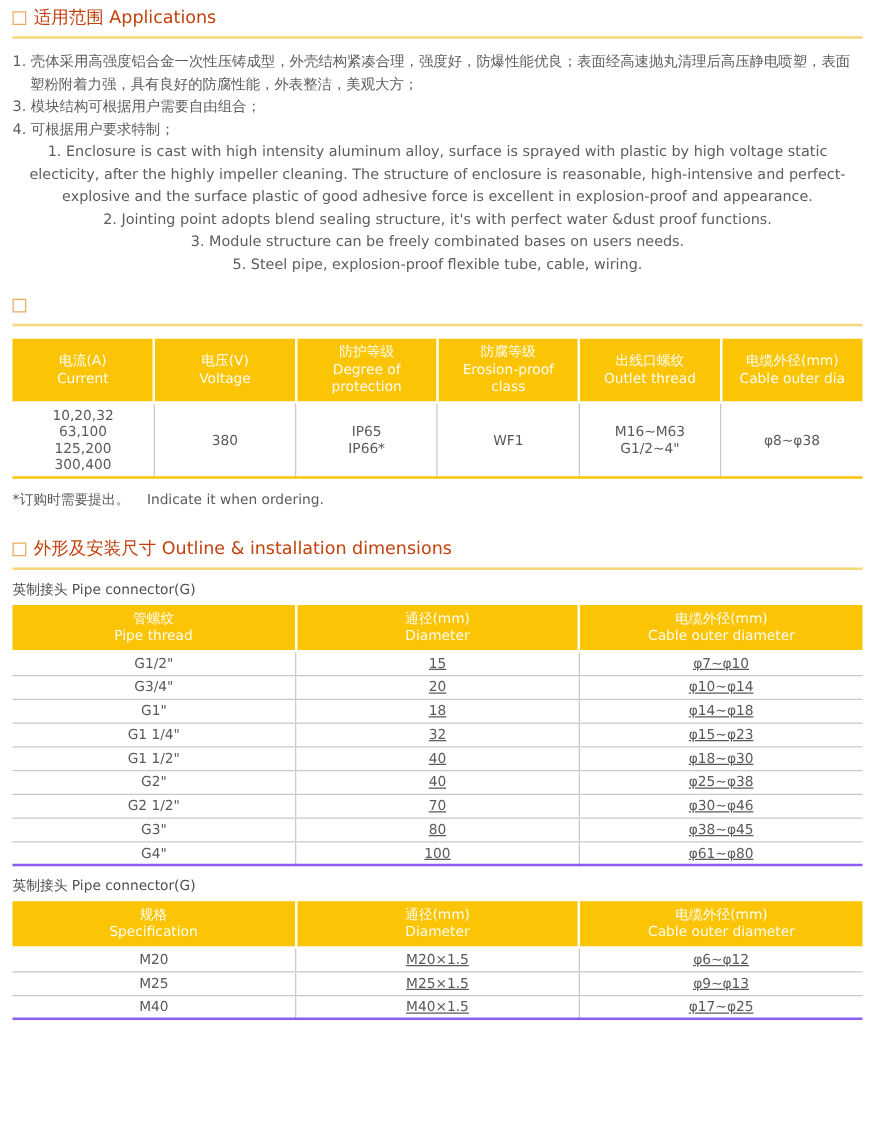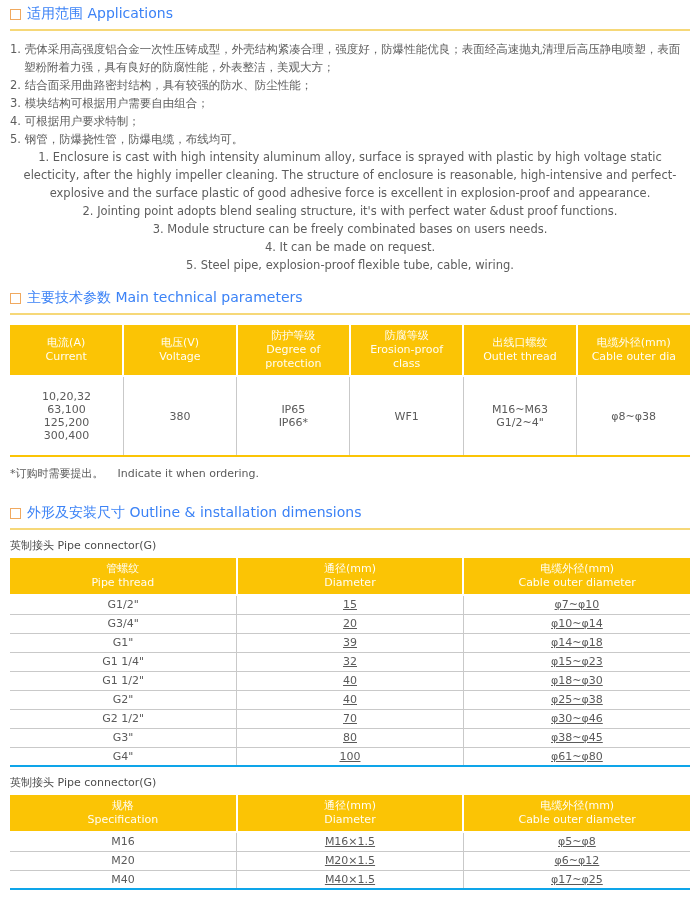--- a/index.html
+++ b/index.html
@@ -1,46 +1,46 @@
 <!DOCTYPE html>
 <html><head>
 <meta charset="utf-8">
 <style>
   * { margin:0; padding:0; box-sizing:border-box; }
   html,body { width:700px; height:899px; background:#fff; overflow:hidden; }
   body { font-family:"DejaVu Sans","Liberation Sans",sans-serif; color:#5a5a5a; }
   .page { padding:4px 10px 0 10px; }
 
   
-  .sec-title { display:flex; align-items:center; gap:6px; color:#3b82f6; font-size:14px; height:20px; }
+  .sec-title { display:flex; align-items:center; gap:6px; color:#c2410c; font-size:14px; height:20px; }
   .sq { width:11px; height:11px; border:1.5px solid #f0a95f; background:#fff; flex:0 0 auto; }
   .rule { height:2px; background:#f6d878; margin-top:5px; }
 
   
   .apps { margin-top:9px; font-size:11.5px; line-height:18px; color:#5d5d5d; }
   .apps p.zh { padding-left:14px; text-indent:-14px; }
   .apps p.en { padding:0; text-indent:0;text-align:center; }
 
   
   table { width:100%; border-collapse:collapse; table-layout:fixed; }
   th { background:#fbc405; color:#fffdf2; font-weight:normal; font-size:11px; line-height:14px;
        white-space:pre-line; text-align:center; vertical-align:middle; padding:4px 2px;
        border-bottom:2px solid #fff; }
   th + th { border-left:2px solid #fff; }
   td { font-size:11px; color:#5a5a5a; text-align:center; vertical-align:middle;
        white-space:pre-line; line-height:13px; }
   .params { margin-top:10px; border-bottom:2px solid #fbc405; }
   .params th { height:41px; }
-  .params td { height:57px; padding:13px 2px; }
+  .params td { height:57px; padding:3px 2px; }
   .params td + td { border-left:1px solid #c9c9c9;margin-left:15px; }
   .note { margin-top:9px; font-size:11px; color:#5a5a5a; }
   .note .en { margin-left:14px;text-align:center; }
 
   .tbl-label { margin-top:8px; margin-bottom:5px; font-size:11px; color:#4d4d4d; }
-  .pipe { border-bottom:2px solid #0ea5e9; }
+  .pipe { border-bottom:2px solid #8b5cf6; }
   .pipe th { height:36px; }
   .pipe td { height:19px; border-bottom:1px solid #c9c9c9; }
   .pipe td + td { border-left:1px solid #c9c9c9;text-decoration:underline; }
   .pipe tr:last-child td { border-bottom:none; }
 
   .mt14 { margin-top:14px; }
   .mt22 { margin-top:22px; }
 </style>
 </head>
 <body>
@@ -48,36 +48,32 @@
 <div class="page">
 
   <section>
     <div class="sec-title">
       <span class="sq"></span>
       <span>适用范围 Applications</span>
     </div>
     <div class="rule"></div>
     <div class="apps">
       <p class="zh">1. 壳体采用高强度铝合金一次性压铸成型，外壳结构紧凑合理，强度好，防爆性能优良；表面经高速抛丸清理后高压静电喷塑，表面塑粉附着力强，具有良好的防腐性能，外表整洁，美观大方；</p>
-      <p class="zh">2. 结合面采用曲路密封结构，具有较强的防水、防尘性能；</p>
       <p class="zh">3. 模块结构可根据用户需要自由组合；</p>
       <p class="zh">4. 可根据用户要求特制；</p>
-      <p class="zh">5. 钢管，防爆挠性管，防爆电缆，布线均可。</p>
       <p class="en">1. Enclosure is cast with high intensity aluminum alloy, surface is sprayed with plastic by high voltage static electicity, after the highly impeller cleaning. The structure of enclosure is reasonable, high-intensive and perfect-explosive and the surface plastic of good adhesive force is excellent in explosion-proof and appearance.</p>
       <p class="en">2. Jointing point adopts blend sealing structure, it's with perfect water &amp;dust proof functions.</p>
       <p class="en">3. Module structure can be freely combinated bases on users needs.</p>
-      <p class="en">4. It can be made on request.</p>
       <p class="en">5. Steel pipe, explosion-proof flexible tube, cable, wiring.</p>
     </div>
   </section>
 
   <section class="mt14">
     <div class="sec-title">
       <span class="sq"></span>
-      <span>主要技术参数 Main technical parameters</span>
     </div>
     <div class="rule"></div>
     <table class="params">
       <thead>
         <tr>
           <th>电流(A)
 Current</th>
           <th>电压(V)
 Voltage</th>
           <th>防护等级
@@ -137,21 +133,21 @@
             <td>15</td>
             <td>φ7~φ10</td>
           </tr>
           <tr>
             <td>G3/4"</td>
             <td>20</td>
             <td>φ10~φ14</td>
           </tr>
           <tr>
             <td>G1"</td>
-            <td>39</td>
+            <td>18</td>
             <td>φ14~φ18</td>
           </tr>
           <tr>
             <td>G1 1/4"</td>
             <td>32</td>
             <td>φ15~φ23</td>
           </tr>
           <tr>
             <td>G1 1/2"</td>
             <td>40</td>
@@ -187,30 +183,30 @@
           <th>规格
 Specification</th>
           <th>通径(mm)
 Diameter</th>
           <th>电缆外径(mm)
 Cable outer diameter</th>
         </tr>
       </thead>
       <tbody id="m-tbody">
           <tr>
-            <td>M16</td>
-            <td>M16×1.5</td>
-            <td>φ5~φ8</td>
-          </tr>
-          <tr>
             <td>M20</td>
             <td>M20×1.5</td>
             <td>φ6~φ12</td>
           </tr>
           <tr>
+            <td>M25</td>
+            <td>M25×1.5</td>
+            <td>φ9~φ13</td>
+          </tr>
+          <tr>
             <td>M40</td>
             <td>M40×1.5</td>
             <td>φ17~φ25</td>
           </tr>
         </tbody>
     </table>
   </section>
 
 </div>
 

